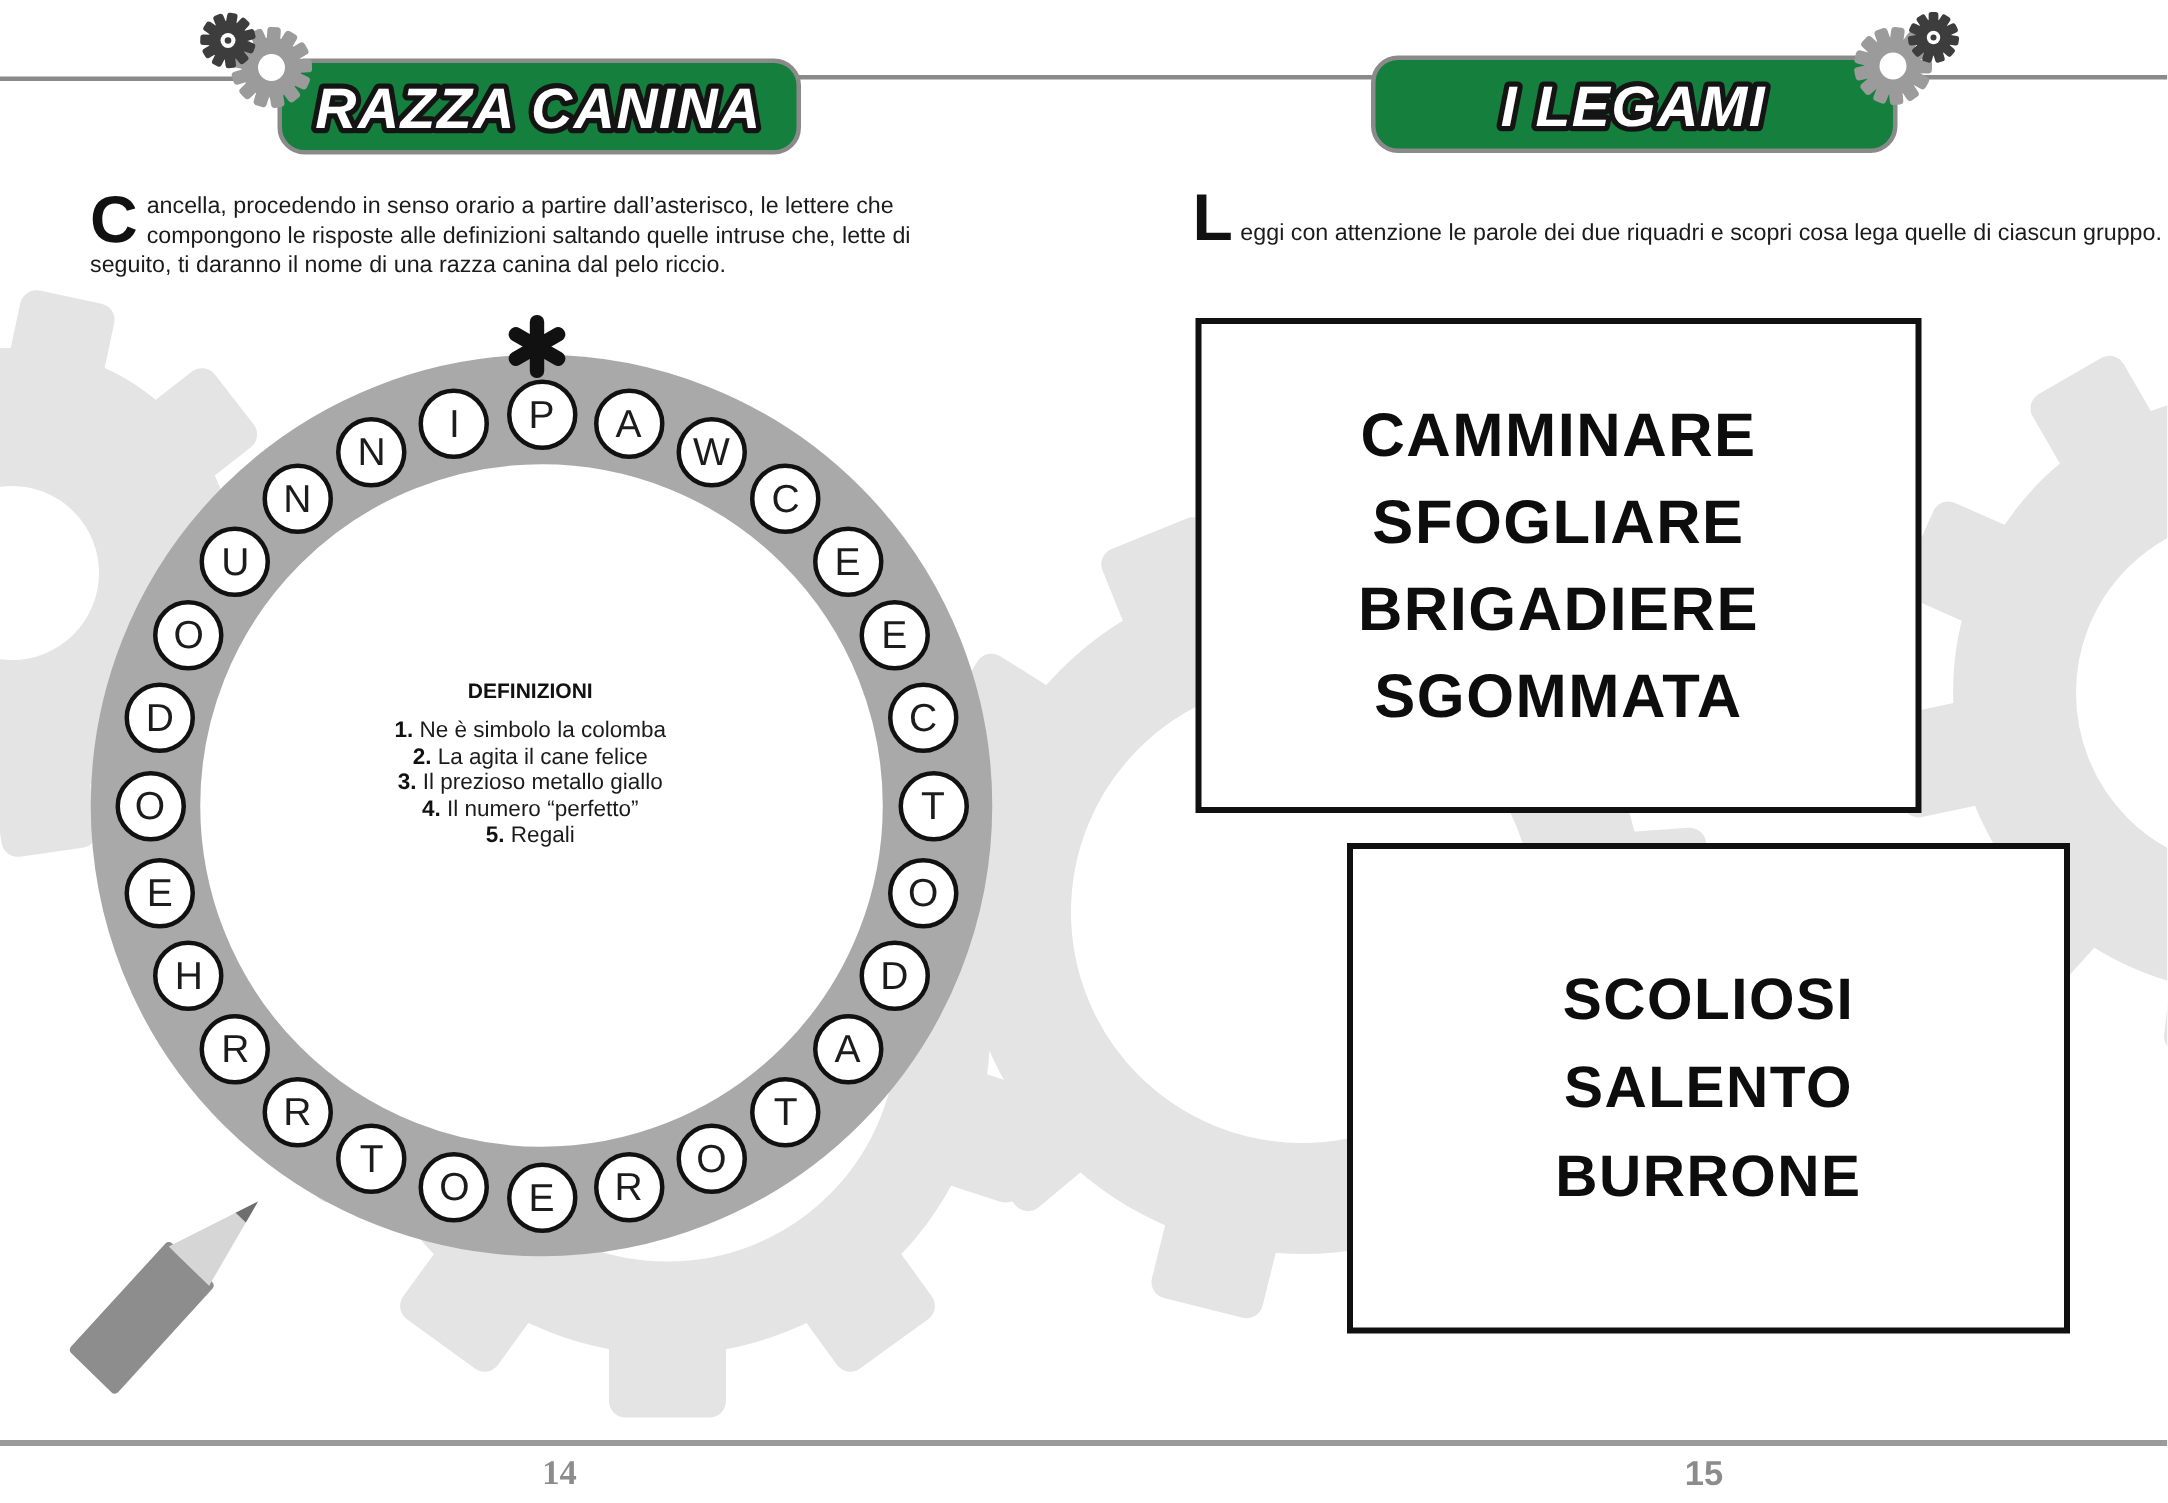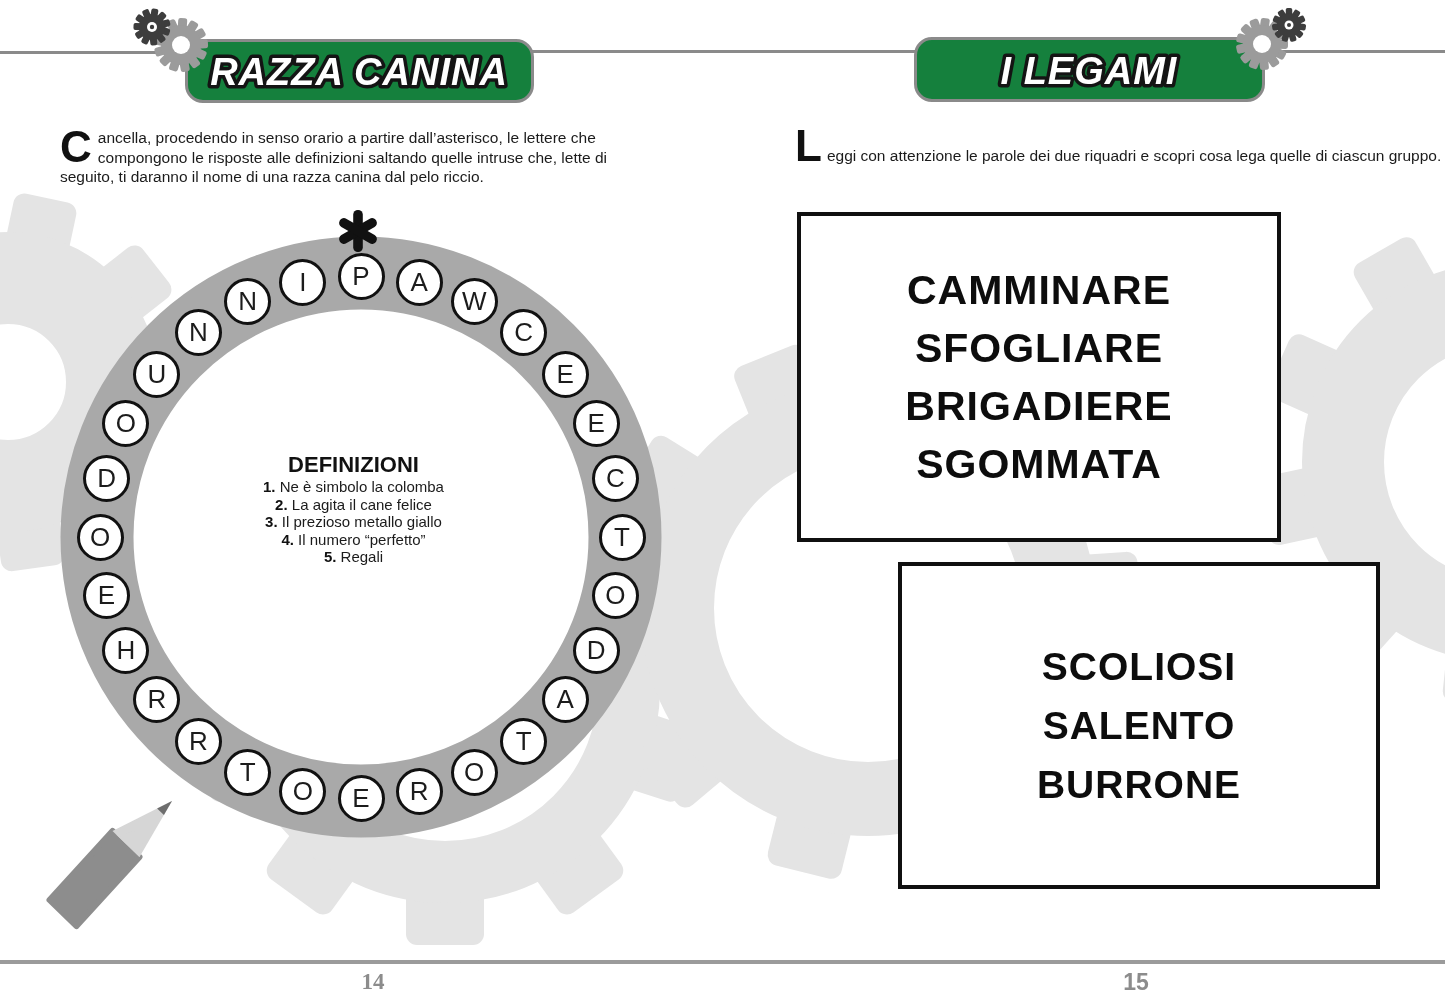--- a/index.html
+++ b/index.html
@@ -20,21 +20,21 @@
   .dropcap{float:left;font-size:44px;line-height:33px;font-weight:bold;margin:2px 6px 0 0;color:#111;}
   .para-inline{position:absolute;z-index:2;font-size:15.5px;color:#1b1b1b;white-space:nowrap;}
   .dropcap-inline{font-size:44px;font-weight:bold;color:#111;margin-right:5px;line-height:1;}
 
   #ring-letters{position:absolute;left:0;top:0;z-index:2;}
   .ring-letter{position:absolute;width:47px;height:47px;box-sizing:border-box;border:3px solid #111;
                border-radius:50%;background:#fff;display:flex;align-items:center;justify-content:center;
                font-size:26px;color:#1c1c1c;}
 
   #definitions{position:absolute;left:226px;top:452px;width:255px;text-align:center;z-index:2;}
-  #def-title{font-weight:bold;font-size:22px;color:#111;}
+  #def-title{font-weight:bold;font-size:14px;margin-bottom:10px;color:#111;}
   .def-line{font-size:15px;line-height:17.5px;color:#1b1b1b;}
   .def-line b{color:#111;}
 
   .word-box{position:absolute;box-sizing:border-box;border:4px solid #101010;background:#fff;z-index:3;
             display:flex;flex-direction:column;align-items:center;justify-content:center;}
   #word-box-1{left:797px;top:212px;width:484px;height:330px;gap:17px;}
   #word-box-2{left:898px;top:562px;width:482px;height:327px;gap:20px;}
   .word{font-weight:bold;color:#0d0d0d;letter-spacing:1px;line-height:1;}
   #word-box-1 .word{font-size:41px;}
   #word-box-2 .word{font-size:39px;text-align:center;}

